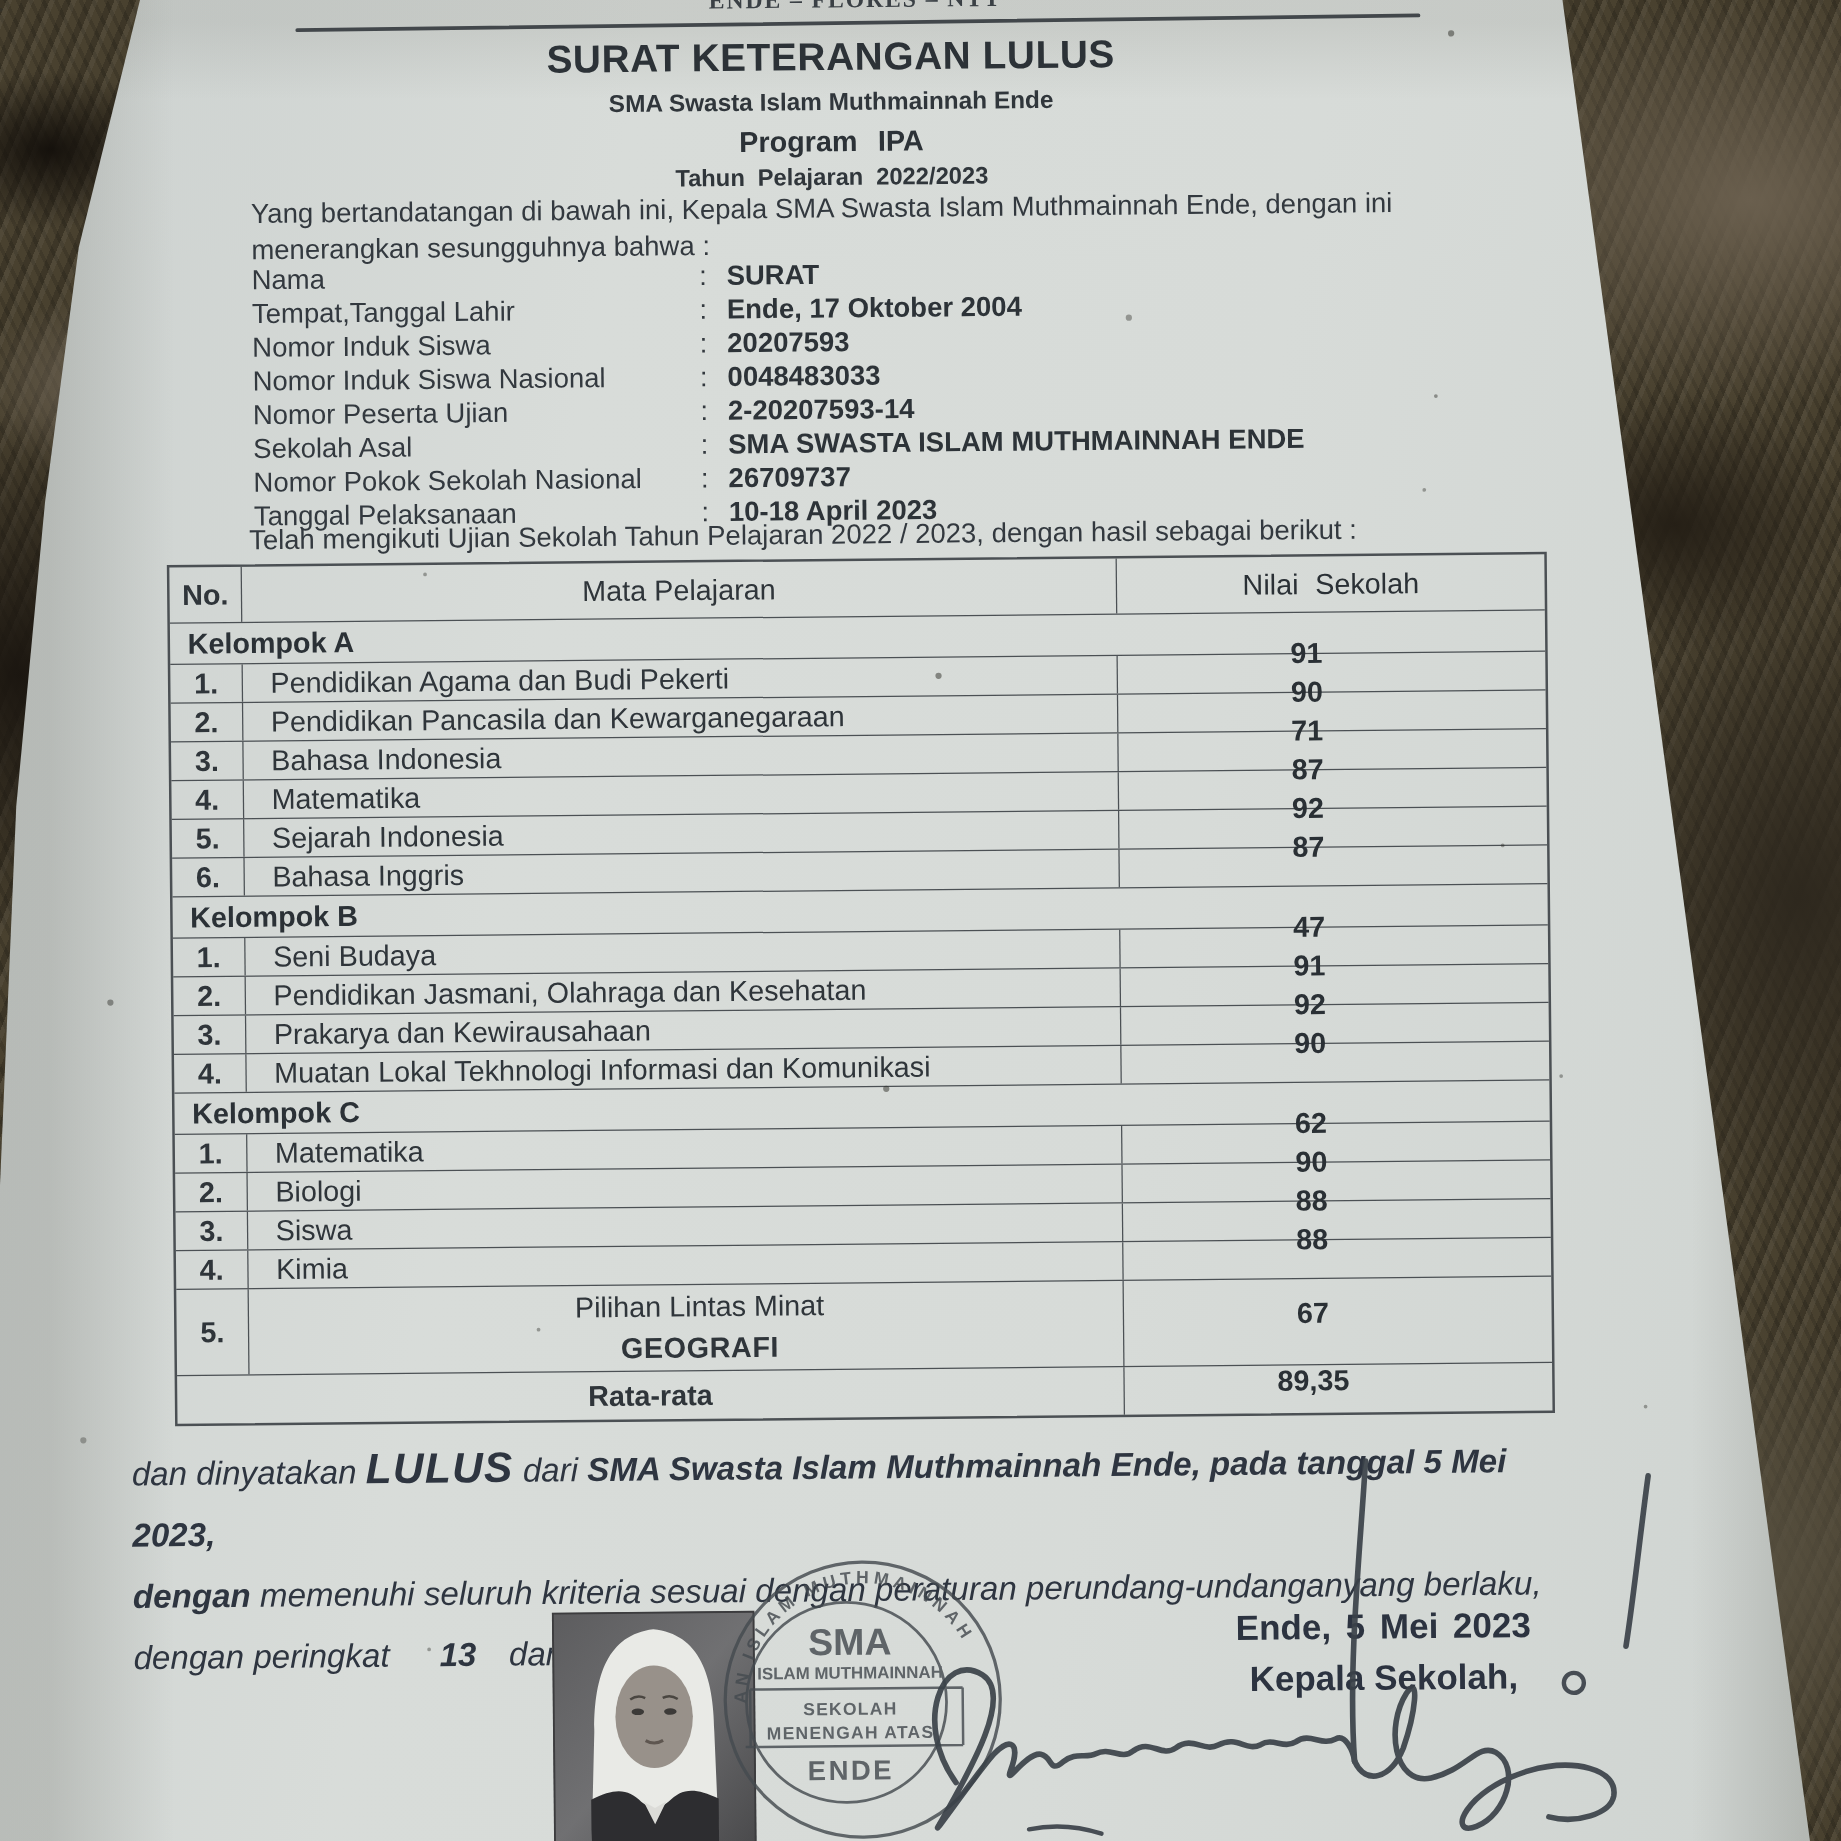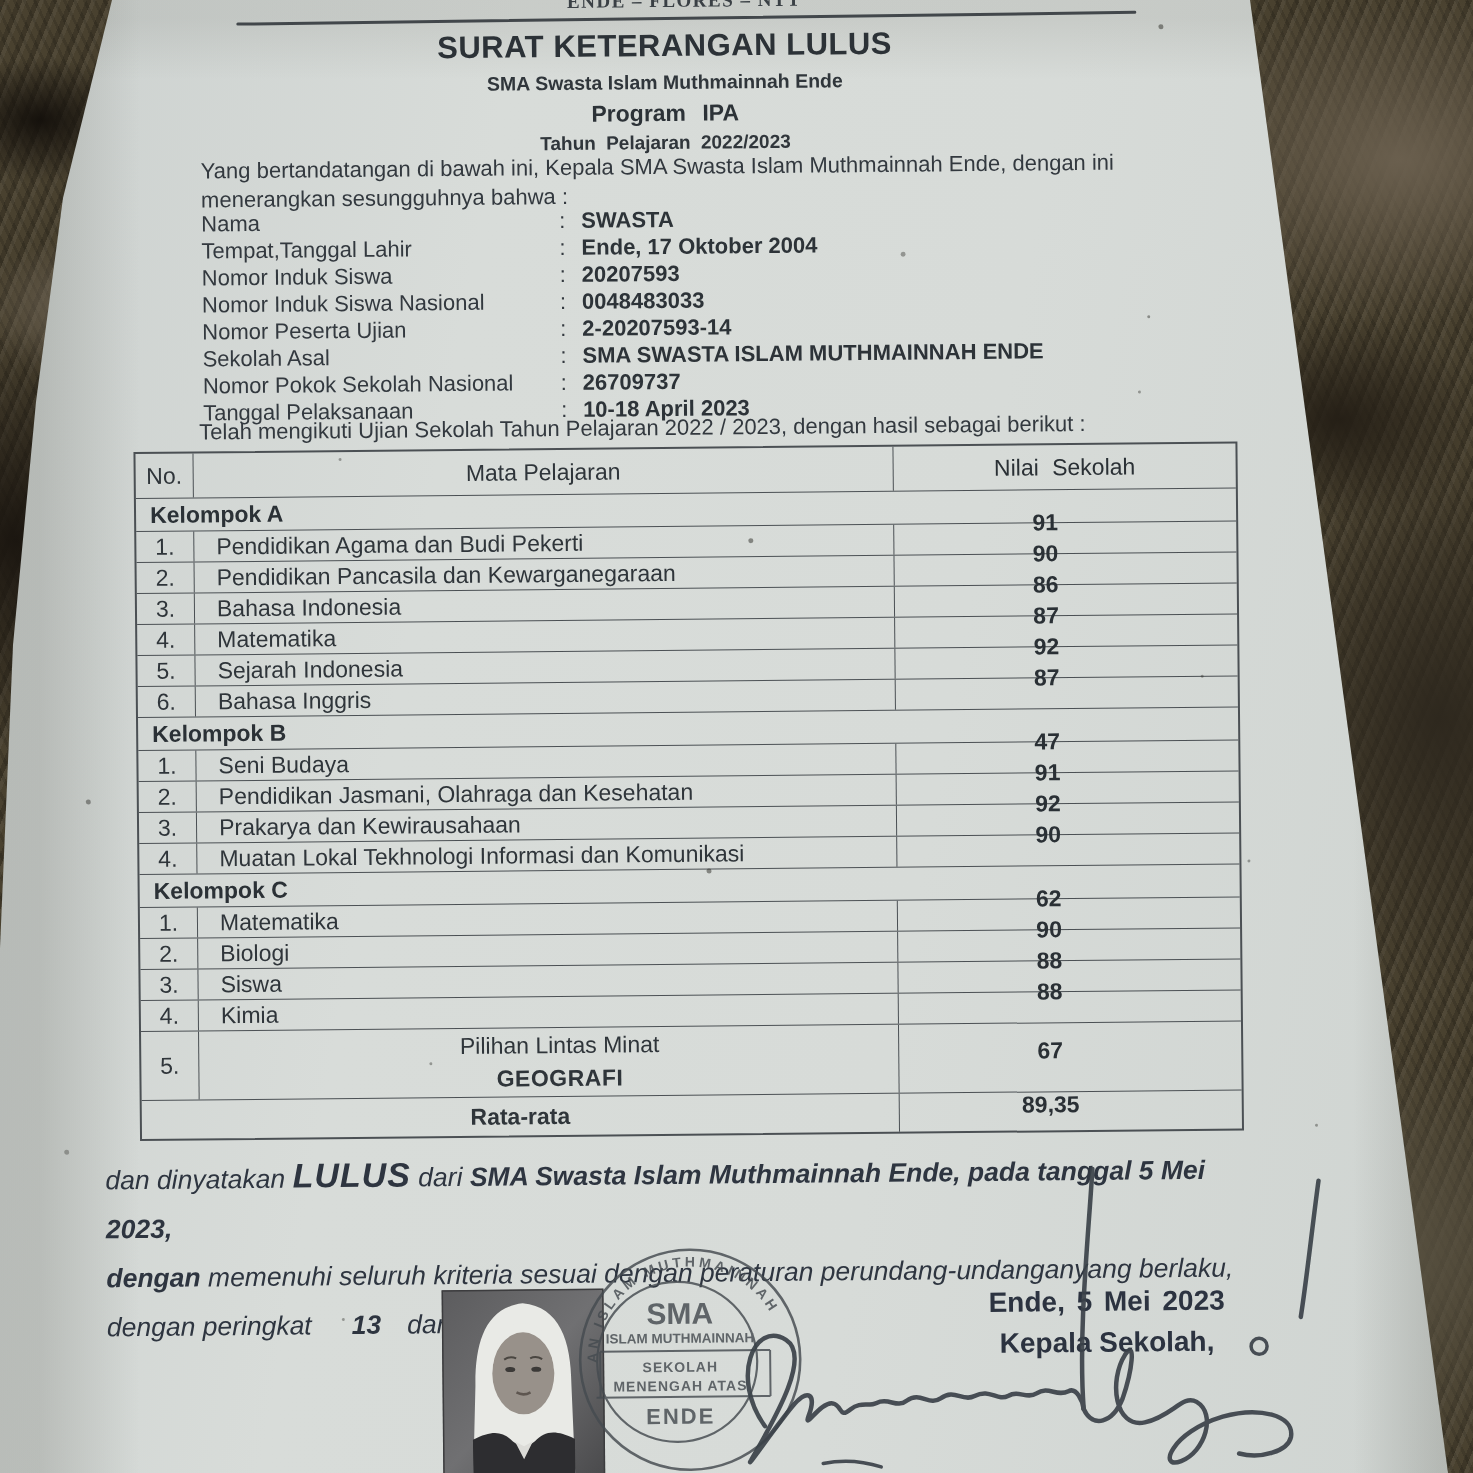--- a/index.html
+++ b/index.html
@@ -55,21 +55,21 @@
   .f-label{flex:0 0 358px;}
   .f-colon{flex:0 0 22px;}
   .f-value{font-weight:700;color:#2d3338;}
   .pre-table{position:absolute;left:196px;top:415px;width:1060px;font-size:22px;color:#33393f;}
   
   .doc-table{position:absolute;left:130px;top:447px;width:1100px;border:2.2px solid var(--line);}
   .t-row{display:grid;grid-template-columns:58px 700px 1fr;border-top:1.7px solid var(--line);font-size:23px;color:#2f353a;}
   .t-row:first-child{border-top:none;}
   .h-head{height:44px;}.h-grp{height:32px;}.h-row{height:30px;}.h-tall{height:68px;}.h-avg{height:38px;}
   .t-cell{display:flex;align-items:center;}
-  .c-no{justify-content:center;border-right:1.7px solid var(--line);}
+  .c-no{justify-content:center;border-right:1.7px solid var(--line);font-weight:bold;}
   .c-sub{padding-left:22px;border-right:1.7px solid var(--line);}
   .c-score{justify-content:center;padding-right:40px;font-weight:700;color:#2a3035;}
   .lift-hi{transform:translateY(-16px);text-align:right;}
   .lift-md{transform:translateY(-7px);}
   .c-grp{grid-column:1/4;padding-left:14px;font-weight:700;display:flex;align-items:center;color:#2b3136;}
   .c-head{justify-content:center;padding:0;font-size:23px;}
   .c-head.score-h{word-spacing:7px;}
   .sub2{display:flex;flex-direction:column;justify-content:center;gap:6px;}
   .sub2 .l2{font-weight:700;letter-spacing:.5px;}
   .c-merge{grid-column:1/3;justify-content:center;font-weight:700;border-right:1.7px solid var(--line);}
@@ -109,21 +109,21 @@
 
     <div class="intro">
       <div>Yang bertandatangan di bawah ini, Kepala SMA Swasta Islam Muthmainnah Ende, dengan ini</div>
       <div>menerangkan sesungguhnya bahwa :</div>
     </div>
 
     <div class="fields" id="fields">
         <div class="f-row">
           <span class="f-label">Nama</span>
           <span class="f-colon">:</span>
-          <span class="f-value">SWASTA</span>
+          <span class="f-value">SURAT</span>
         </div>
         <div class="f-row">
           <span class="f-label">Tempat,Tanggal Lahir</span>
           <span class="f-colon">:</span>
           <span class="f-value">Ende, 17 Oktober 2004</span>
         </div>
         <div class="f-row">
           <span class="f-label">Nomor Induk Siswa</span>
           <span class="f-colon">:</span>
           <span class="f-value">20207593</span>
@@ -189,21 +189,21 @@
           </div>
     </div>
         <div class="t-row h-row">
       <div class="t-cell c-no">
             <span>3.</span>
           </div>
       <div class="t-cell c-sub">
             <span>Bahasa Indonesia</span>
           </div>
       <div class="t-cell c-score">
-            <span class="lift-hi">86</span>
+            <span class="lift-hi">71</span>
           </div>
     </div>
         <div class="t-row h-row">
       <div class="t-cell c-no">
             <span>4.</span>
           </div>
       <div class="t-cell c-sub">
             <span>Matematika</span>
           </div>
       <div class="t-cell c-score">

